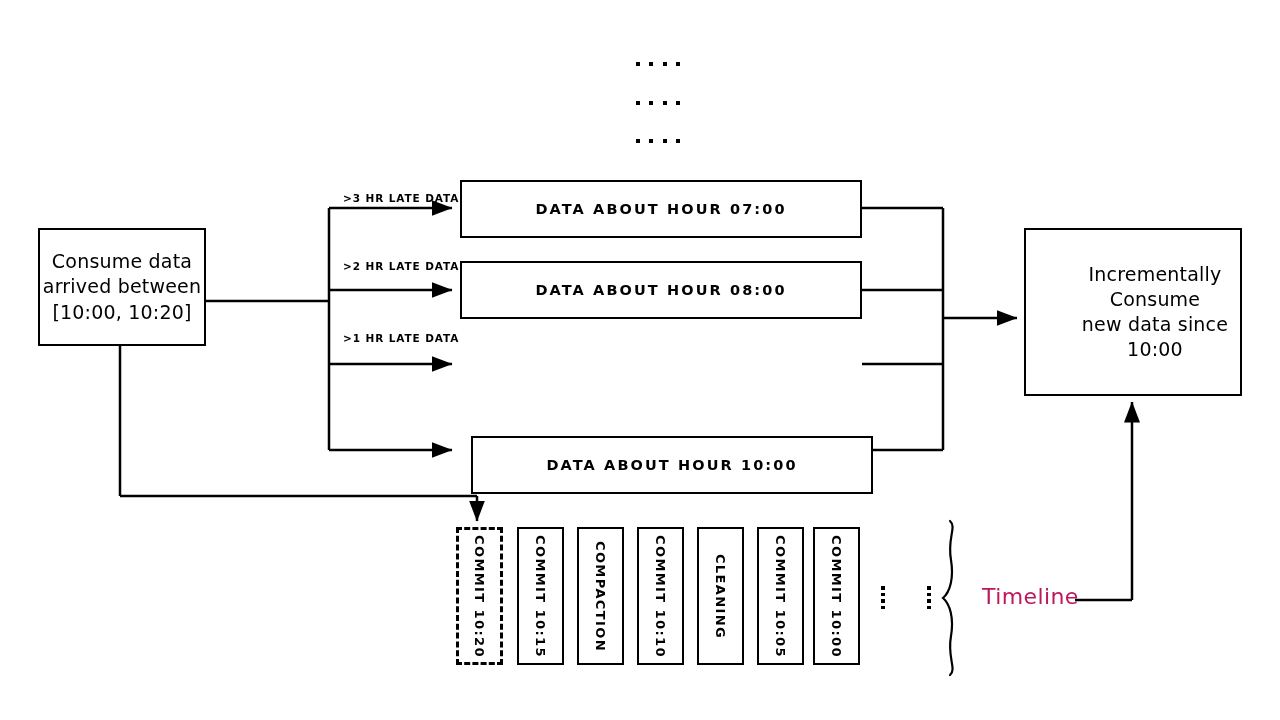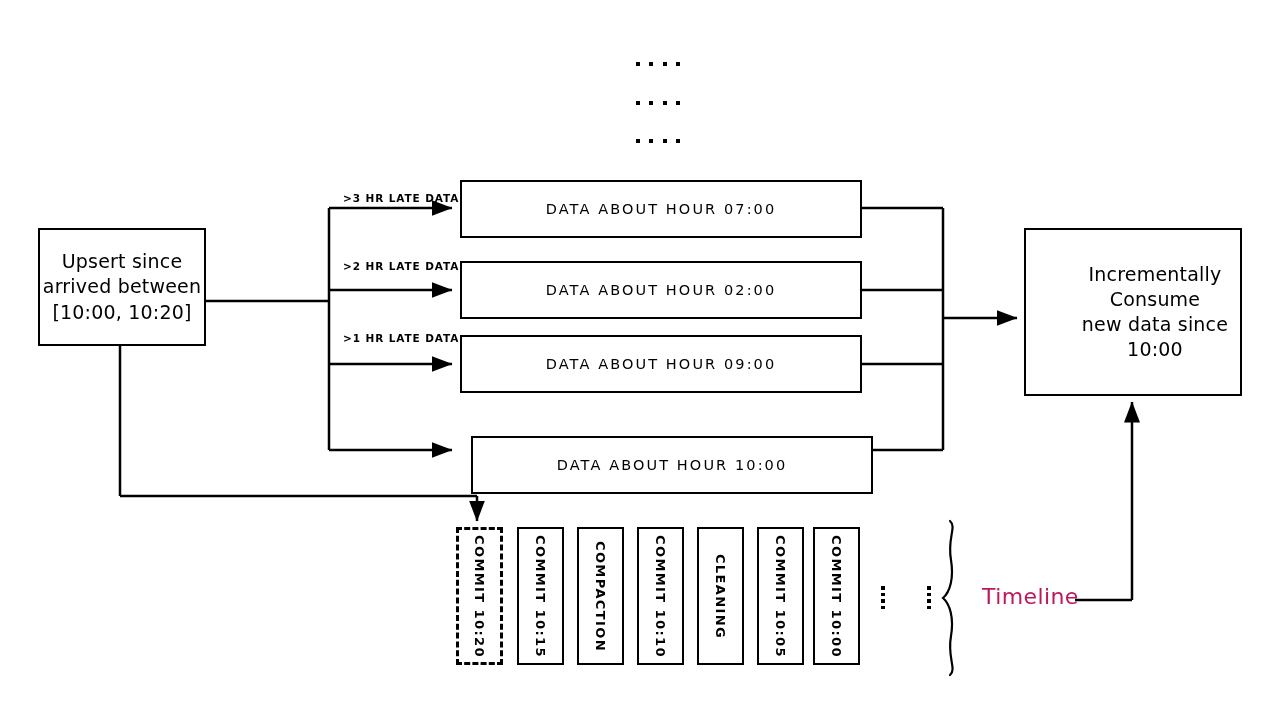--- a/index.html
+++ b/index.html
@@ -58,21 +58,21 @@
     height: 168px;
     padding-left: 44px;
   }
 
   
   .hour-box {
     left: 460px;
     width: 402px;
     height: 58px;
     font-size: 14.5px;
-    font-weight: normal;
+    font-weight: bold;
     letter-spacing: 2.1px;
     font-family: "DejaVu Sans", sans-serif;
   }
   #hour-box-0 { top: 180px; }
   #hour-box-1 { top: 261px; }
   #hour-box-2 { top: 335px; }
   #hour-box-3 { top: 436px; margin-left: 11px; }
 
   
   .edge-label {
@@ -202,33 +202,32 @@
 
     <path d="M950,521
              C957,527 947,538 951,560
              C954,578 950,592 943,598
              C950,604 954,618 951,636
              C947,658 957,669 950,675" stroke="#000" stroke-width="2.2" fill="none" stroke-linecap="round"></path>
   </svg>
 
   <div class="box soft-box" id="upsert-box">
     <div>
-      <div>Upsert since</div>
+      <div>Consume data</div>
       <div>arrived between</div>
       <div>[10:00, 10:20]</div>
     </div>
   </div>
 
   <div class="edge-label" id="edge-label-0">&gt;3 HR LATE DATA</div>
   <div class="edge-label" id="edge-label-1">&gt;2 HR LATE DATA</div>
   <div class="edge-label" id="edge-label-2">&gt;1 HR LATE DATA</div>
 
   <div class="box hour-box" id="hour-box-0">DATA ABOUT HOUR 07:00</div>
-  <div class="box hour-box" id="hour-box-1">DATA ABOUT HOUR 02:00</div>
-  <div class="box hour-box" id="hour-box-2">DATA ABOUT HOUR 09:00</div>
+  <div class="box hour-box" id="hour-box-1">DATA ABOUT HOUR 08:00</div>
   <div class="box hour-box" id="hour-box-3">DATA ABOUT HOUR 10:00</div>
 
   <div class="top-dots" id="top-dots-0">
     <i></i>
       <i></i>
       <i></i>
       <i></i>
   </div>
   <div class="top-dots" id="top-dots-1">
     <i></i>

